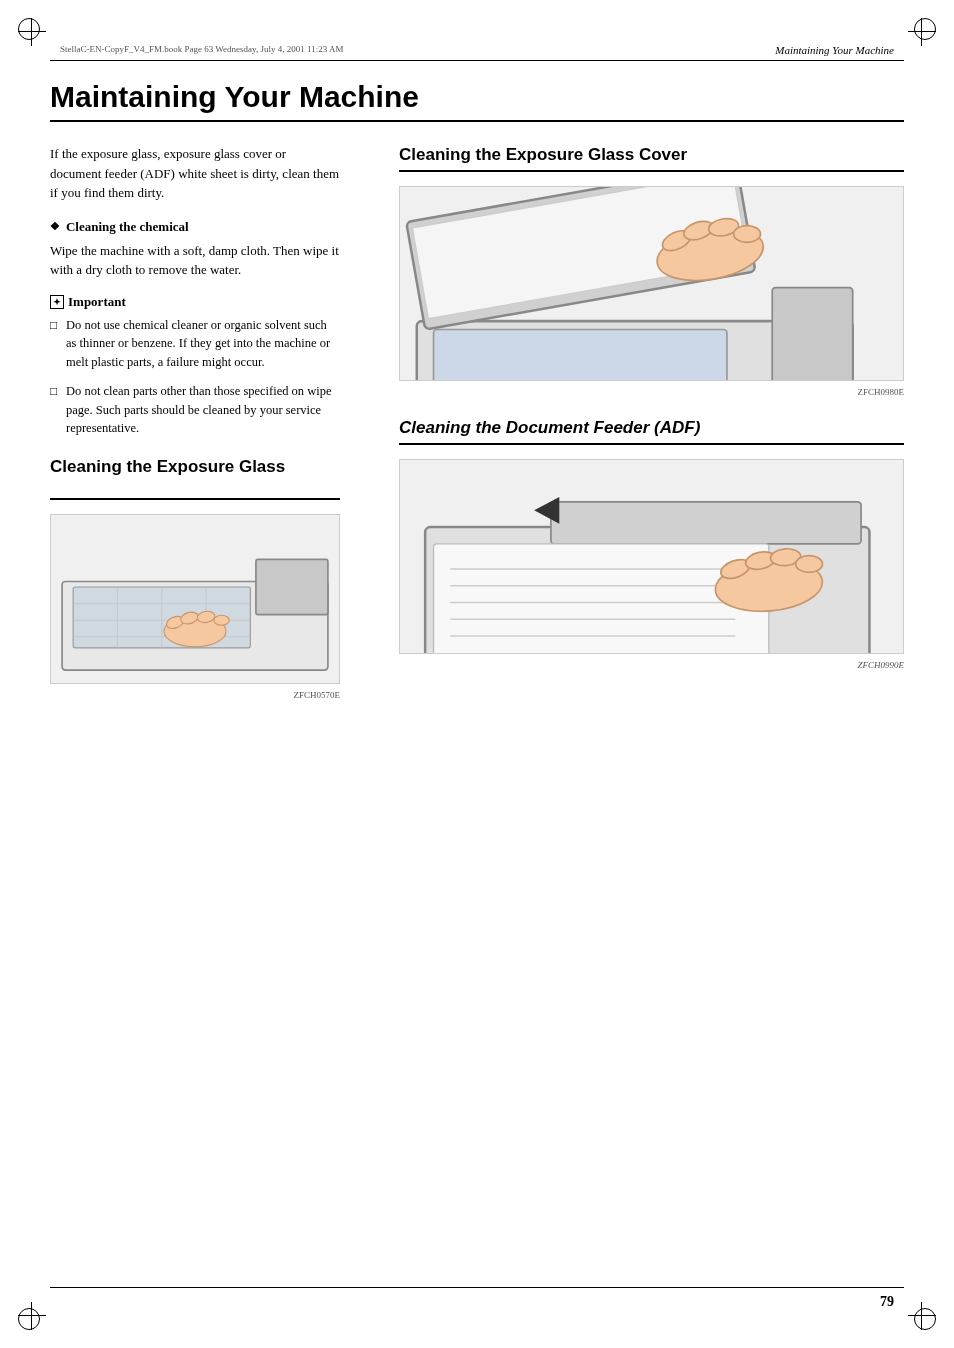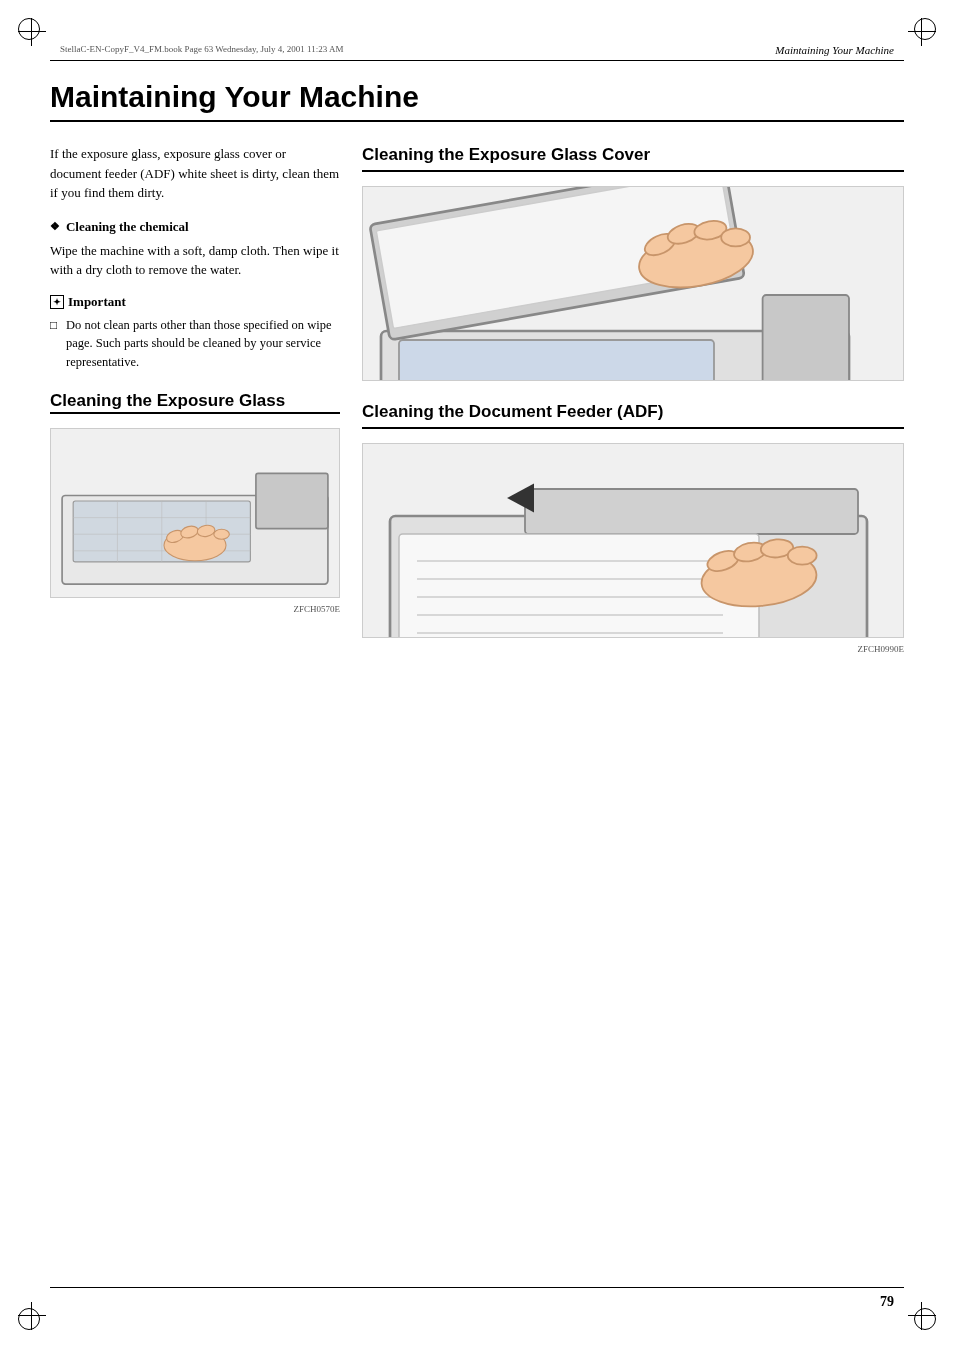--- a/index.html
+++ b/index.html
@@ -128,30 +128,31 @@
       margin-bottom: 22px;
       font-family: Arial, Helvetica, sans-serif;
       border-bottom: 2px solid #000;
       padding-bottom: 6px;
       margin-top: 10px;
     }
 
     
     .two-col {
       display: flex;
-      gap: 22px;
+      gap: 32px;
     }
 
     .left-col {
       width: 290px;
       flex-shrink: 0;
     }
 
     .right-col {
       flex: 1;
+      margin-left: 27px;
     }
 
     
     .intro-text {
       font-size: 13px;
       line-height: 1.5;
       margin-bottom: 16px;
     }
 
     
@@ -227,21 +228,21 @@
       margin-bottom: 14px;
       line-height: 1.3;
     }
 
     
     .left-section-title {
       font-size: 17px;
       font-weight: bold;
       font-family: Arial, Helvetica, sans-serif;
       border-bottom: 2px solid #000;
-      padding-bottom: 0;
+      padding-bottom: 20px;
       margin-top: 18px;
       margin-bottom: 14px;
       line-height: 1.3;
     }
 
     
     .img-box {
       border: 1px solid #ccc;
       background: #f0f0f0;
       position: relative;
@@ -262,20 +263,21 @@
       width: 100%;
     }
 
     
     .right-top {
       margin-bottom: 20px;
     }
 
     .right-bottom {
       margin-top: 10px;
+      font-style: italic;
     }
 
   </style>
 </head>
 <body>
 
 <div class="page-corner corner-tl">
   <div class="corner-circle"></div>
   <div class="corner-cross"></div>
 </div>
@@ -315,20 +317,21 @@
         <span class="diamond-icon">❖</span>
         <strong>Cleaning the chemical</strong>
       </div>
       <p class="section-body">Wipe the machine with a soft, damp cloth. Then wipe it with a dry cloth to remove the water.</p>
 
       <div class="important-heading">
         <span class="important-icon">✦</span>
         <strong>Important</strong>
       </div>
       <ul class="important-list">
+        <li>Do not use chemical cleaner or organic solvent such as thinner or benzene. If they get into the machine or melt plastic parts, a failure might occur.</li>
         <li>Do not clean parts other than those specified on wipe page. Such parts should be cleaned by your service representative.</li>
       </ul>
 
       <div class="left-section-title">Cleaning the Exposure Glass</div>
 
       <div class="img-box" style="height:170px;">
         <svg class="illustration-svg" viewBox="0 0 260 160" xmlns="http://www.w3.org/2000/svg">
 
           <rect x="10" y="60" width="240" height="80" rx="3" fill="#e8e8e8" stroke="#888" stroke-width="1.5"></rect>
 
@@ -373,20 +376,21 @@
 
             <rect x="222" y="60" width="48" height="80" rx="2" fill="#c8c8c8" stroke="#888" stroke-width="1"></rect>
 
             <ellipse cx="185" cy="40" rx="32" ry="15" fill="#f5c8a0" stroke="#c8956a" stroke-width="1" transform="rotate(-10,185,40)"></ellipse>
             <ellipse cx="165" cy="32" rx="9" ry="5" fill="#f5c8a0" stroke="#c8956a" stroke-width="1" transform="rotate(-25,165,32)"></ellipse>
             <ellipse cx="178" cy="26" rx="9" ry="5" fill="#f5c8a0" stroke="#c8956a" stroke-width="1" transform="rotate(-18,178,26)"></ellipse>
             <ellipse cx="193" cy="24" rx="9" ry="5" fill="#f5c8a0" stroke="#c8956a" stroke-width="1" transform="rotate(-10,193,24)"></ellipse>
             <ellipse cx="207" cy="28" rx="8" ry="5" fill="#f5c8a0" stroke="#c8956a" stroke-width="1" transform="rotate(0,207,28)"></ellipse>
           </svg>
         </div>
+        <div class="img-caption">ZFCH0980E</div>
       </div>
 
       <div class="right-bottom">
         <div class="subsection-title">Cleaning the Document Feeder (ADF)</div>
 
         <div class="img-box" style="height:195px;">
           <svg class="illustration-svg" viewBox="0 0 300 185" xmlns="http://www.w3.org/2000/svg">
 
             <rect x="15" y="40" width="265" height="115" rx="3" fill="#e0e0e0" stroke="#888" stroke-width="1.5"></rect>
 

